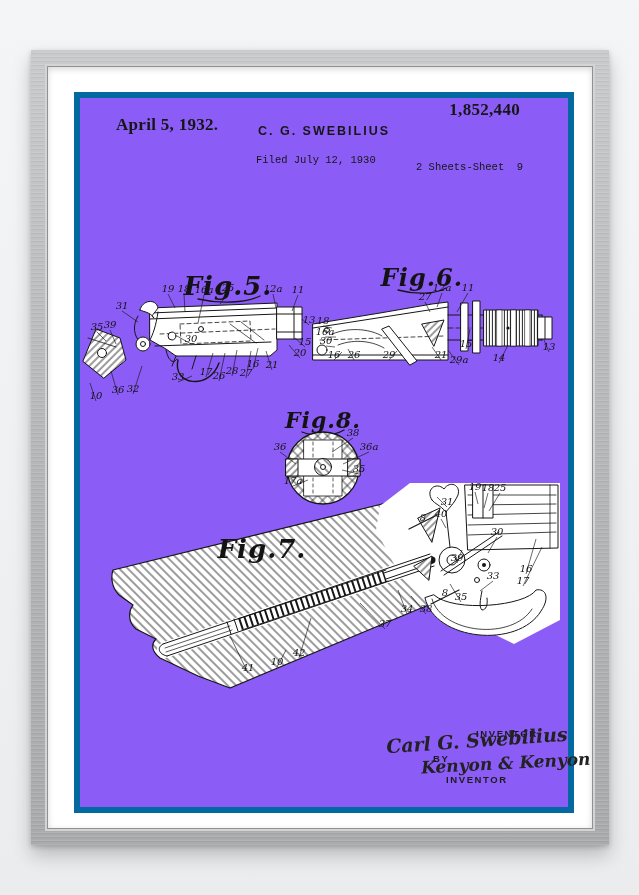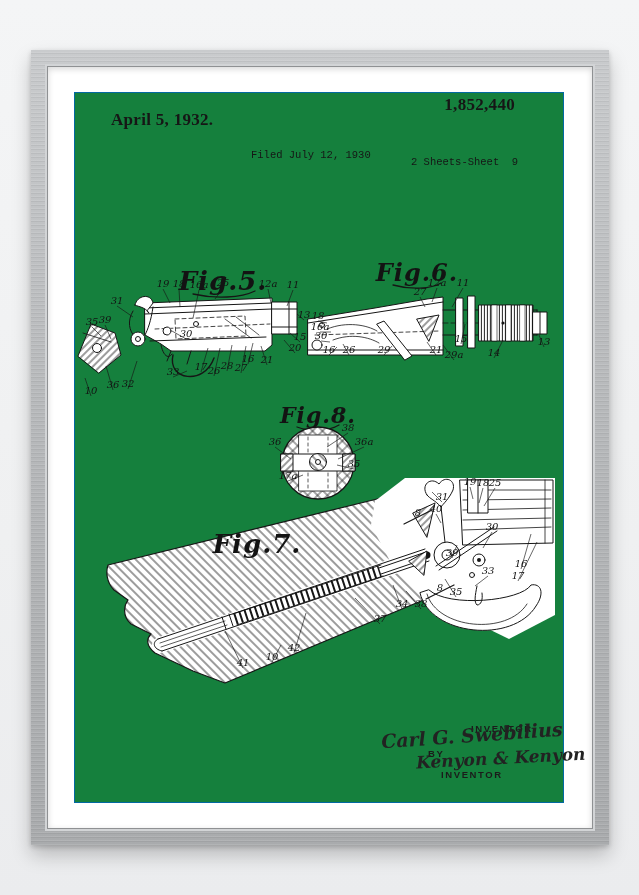--- a/index.html
+++ b/index.html
@@ -14,21 +14,21 @@
       repeating-linear-gradient(0deg, rgba(255,255,255,0.10) 0 1px, rgba(0,0,0,0) 1px 3px, rgba(0,0,0,0.05) 3px 4px),
       linear-gradient(180deg,#c9cbcd 0%,#b7b9bb 45%,#a9abad 100%);
     box-shadow:0 10px 18px rgba(0,0,0,.22), 0 2px 5px rgba(0,0,0,.18);
   }
   .mat{
     position:absolute;left:17px;top:17px;right:17px;bottom:17px;background:#ffffff;
     box-shadow:0 0 0 1px #8f9193, 0 0 0 3px #d2d4d6, inset 0 2px 6px rgba(0,0,0,.16);
   }
   .sheet{
     position:absolute;left:26px;top:25px;width:488px;height:709px;
-    border:1px solid #0369a1;background:#15803d;color:#161616;
+    border:6px solid #0369a1;background:#8b5cf6;color:#161616;
   }
   .sheet > div{position:absolute;}
   .h-date{left:36px;top:17px;font:700 17px "Liberation Serif",serif;letter-spacing:.3px;}
   .h-number{right:48px;top:2px;font:700 17px "Liberation Serif",serif;letter-spacing:.3px;}
   .h-name{left:0;right:0;top:26px;text-align:center;font:700 12.5px "Liberation Sans",sans-serif;letter-spacing:2px;}
   .h-title{left:0;right:0;top:47px;text-align:center;font:700 9.5px "Liberation Mono",monospace;letter-spacing:1.5px;}
   .h-filed{left:176px;top:56px;font:400 10.5px "Liberation Mono",monospace;white-space:pre;}
   .h-sheet{left:336px;top:63px;font:400 10.5px "Liberation Mono",monospace;white-space:pre;}
   .art{position:absolute;inset:0;width:488px;height:709px;}
   .ink{stroke:#161616;stroke-width:1;stroke-linecap:round;stroke-linejoin:round;}
@@ -41,20 +41,21 @@
 </style>
 </head>
 <body>
 
 <div class="frame">
   <div class="mat">
     <div class="sheet">
 
       <div class="h-date">April 5, 1932.</div>
       <div class="h-number">1,852,440</div>
+      <div class="h-name">C. G. SWEBILIUS</div>
       <div class="h-filed">Filed July 12, 1930</div>
       <div class="h-sheet">2 Sheets-Sheet  9</div>
 
       <svg class="art" viewBox="0 0 488 709">
         <defs>
           <pattern id="hA" patternUnits="userSpaceOnUse" width="6" height="6" patternTransform="rotate(-45)">
             <rect width="6" height="6" fill="#ffffff"></rect>
             <line x1="1" y1="0" x2="1" y2="6" stroke="#222" stroke-width="0.9"></line>
           </pattern>
           <pattern id="hB" patternUnits="userSpaceOnUse" width="5" height="5" patternTransform="rotate(45)">

